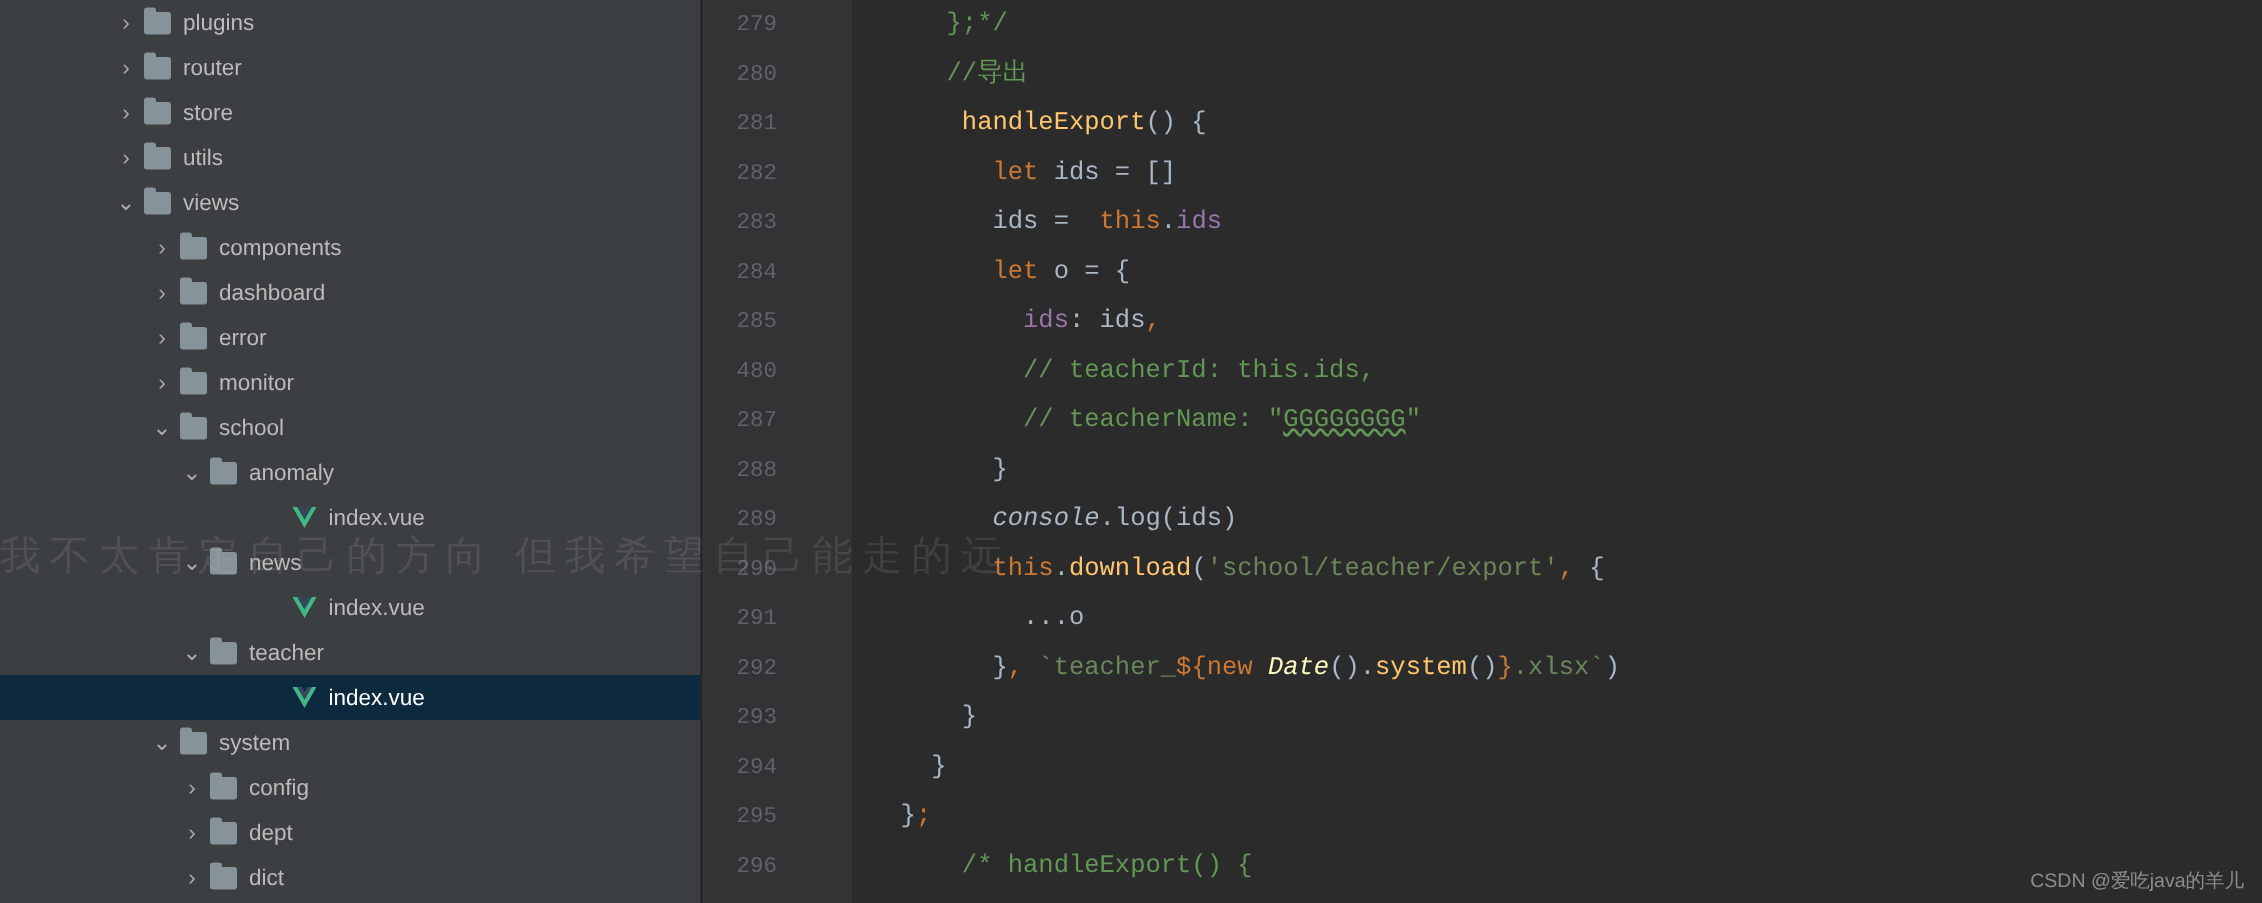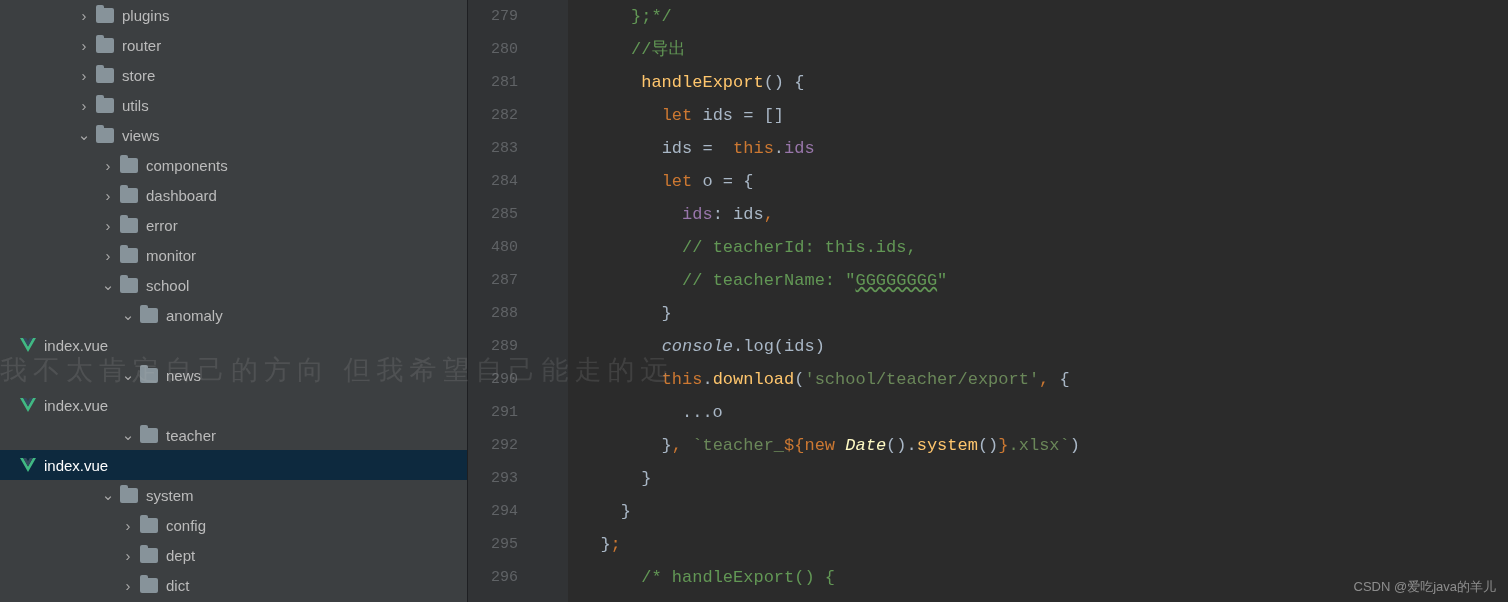--- a/index.html
+++ b/index.html
@@ -56,21 +56,21 @@
   border-radius: 2px 2px 0 0;
 }
 .vue-icon {
   width: 16px; height: 14px;
   margin-right: 8px;
   flex-shrink: 0;
 }
 .ind1 { padding-left: 76px; }
 .ind2 { padding-left: 100px; }
 .ind3 { padding-left: 120px; }
-.ind5 { }
+.ind5 { padding-left: 175px; }
 
 .editor {
   flex: 1;
   display: flex;
   background: #2b2b2b;
   position: relative;
 }
 .gutter {
   width: 70px;
   background: #313335;

